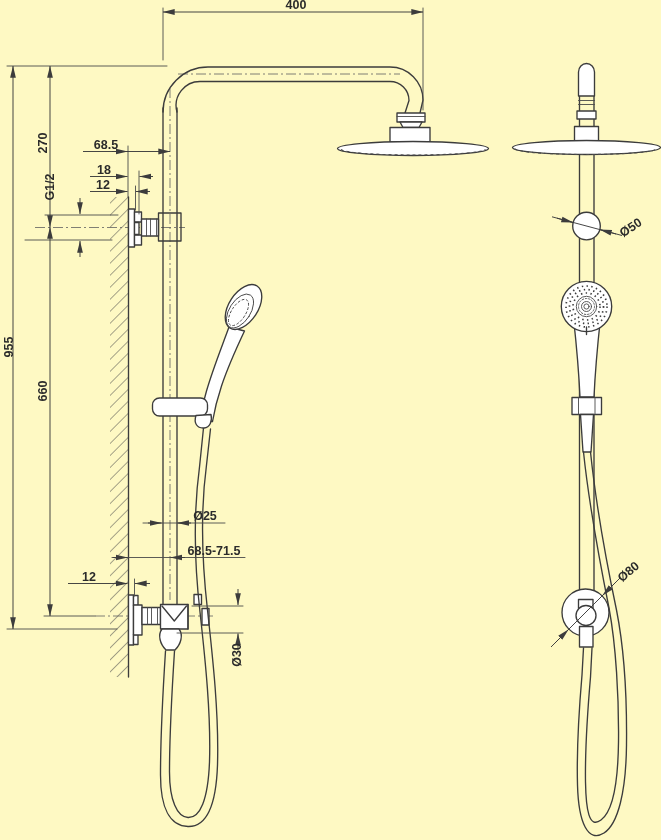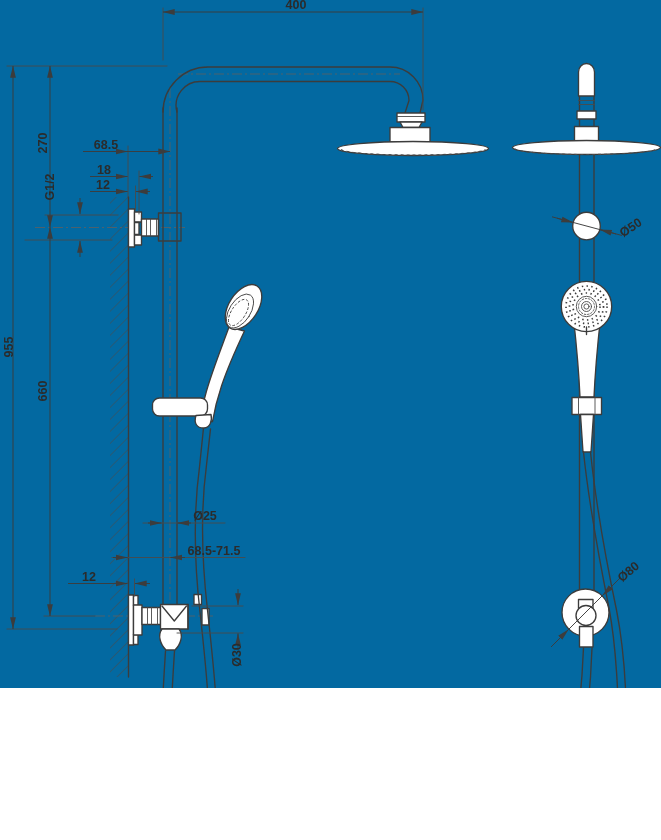--- a/index.html
+++ b/index.html
@@ -1,16 +1,16 @@
 <!DOCTYPE html>
 <html><head>
 <meta charset="utf-8">
 <style>
   html,body{margin:0;padding:0;background:#fff;}
-  .stage{position:relative;width:661px;height:688px;background:#0369a1;overflow:hidden;
+  .stage{position:relative;width:661px;height:840px;background:#fef9c3;overflow:hidden;
          font-family:"Liberation Sans", sans-serif;}
   svg{display:block}
   .ol  {fill:none;stroke:#3c3c3c;stroke-width:1.35;stroke-linejoin:round;stroke-linecap:round;}
   .olf {fill:#ffffff;stroke:#3c3c3c;stroke-width:1.35;stroke-linejoin:round;}
   .thin{fill:none;stroke:#4a4a4a;stroke-width:0.9;stroke-linecap:round;}
   .dim {fill:none;stroke:#3c3c3c;stroke-width:0.95;}
   .cl  {fill:none;stroke:#606060;stroke-width:0.8;stroke-dasharray:10 3 2 3;}
   .dash{fill:none;stroke:#4a4a4a;stroke-width:1.1;stroke-dasharray:3 3;}
   .dots{fill:none;stroke:#3c3c3c;stroke-width:1.7;stroke-dasharray:1.4 3.4;}
   text.d{font:bold 12.5px "Liberation Sans", sans-serif;fill:#2b2b2b;}

